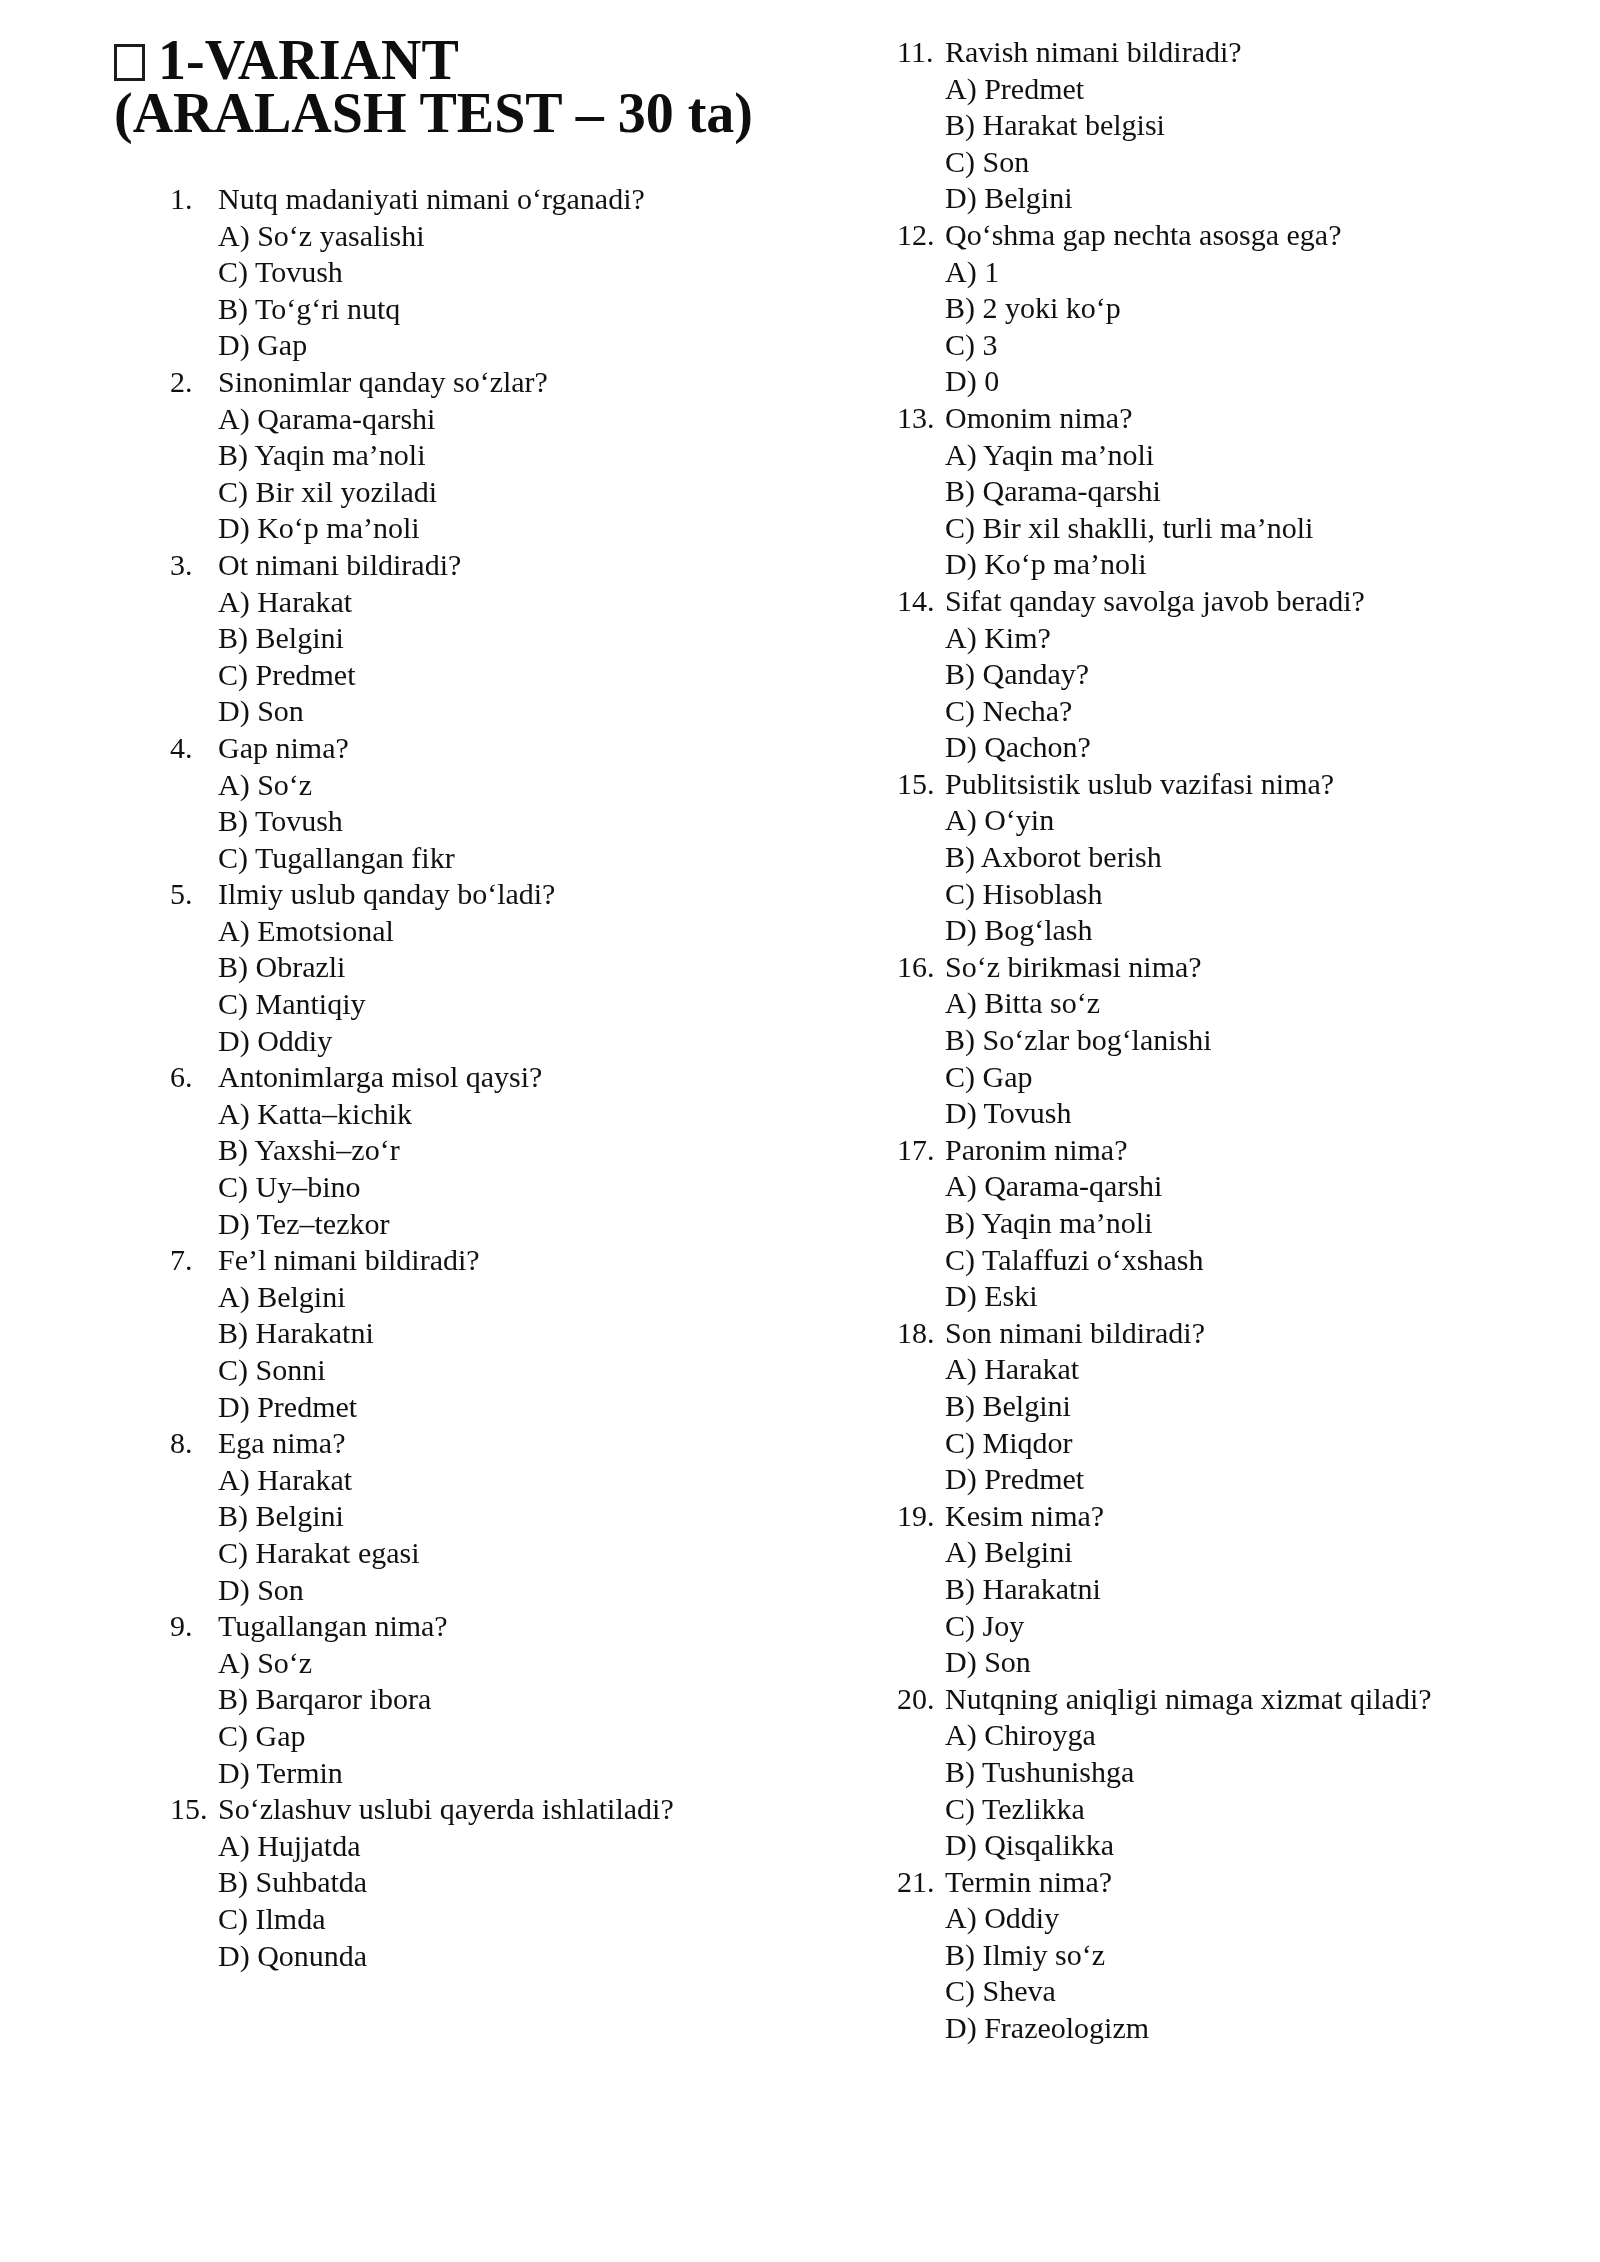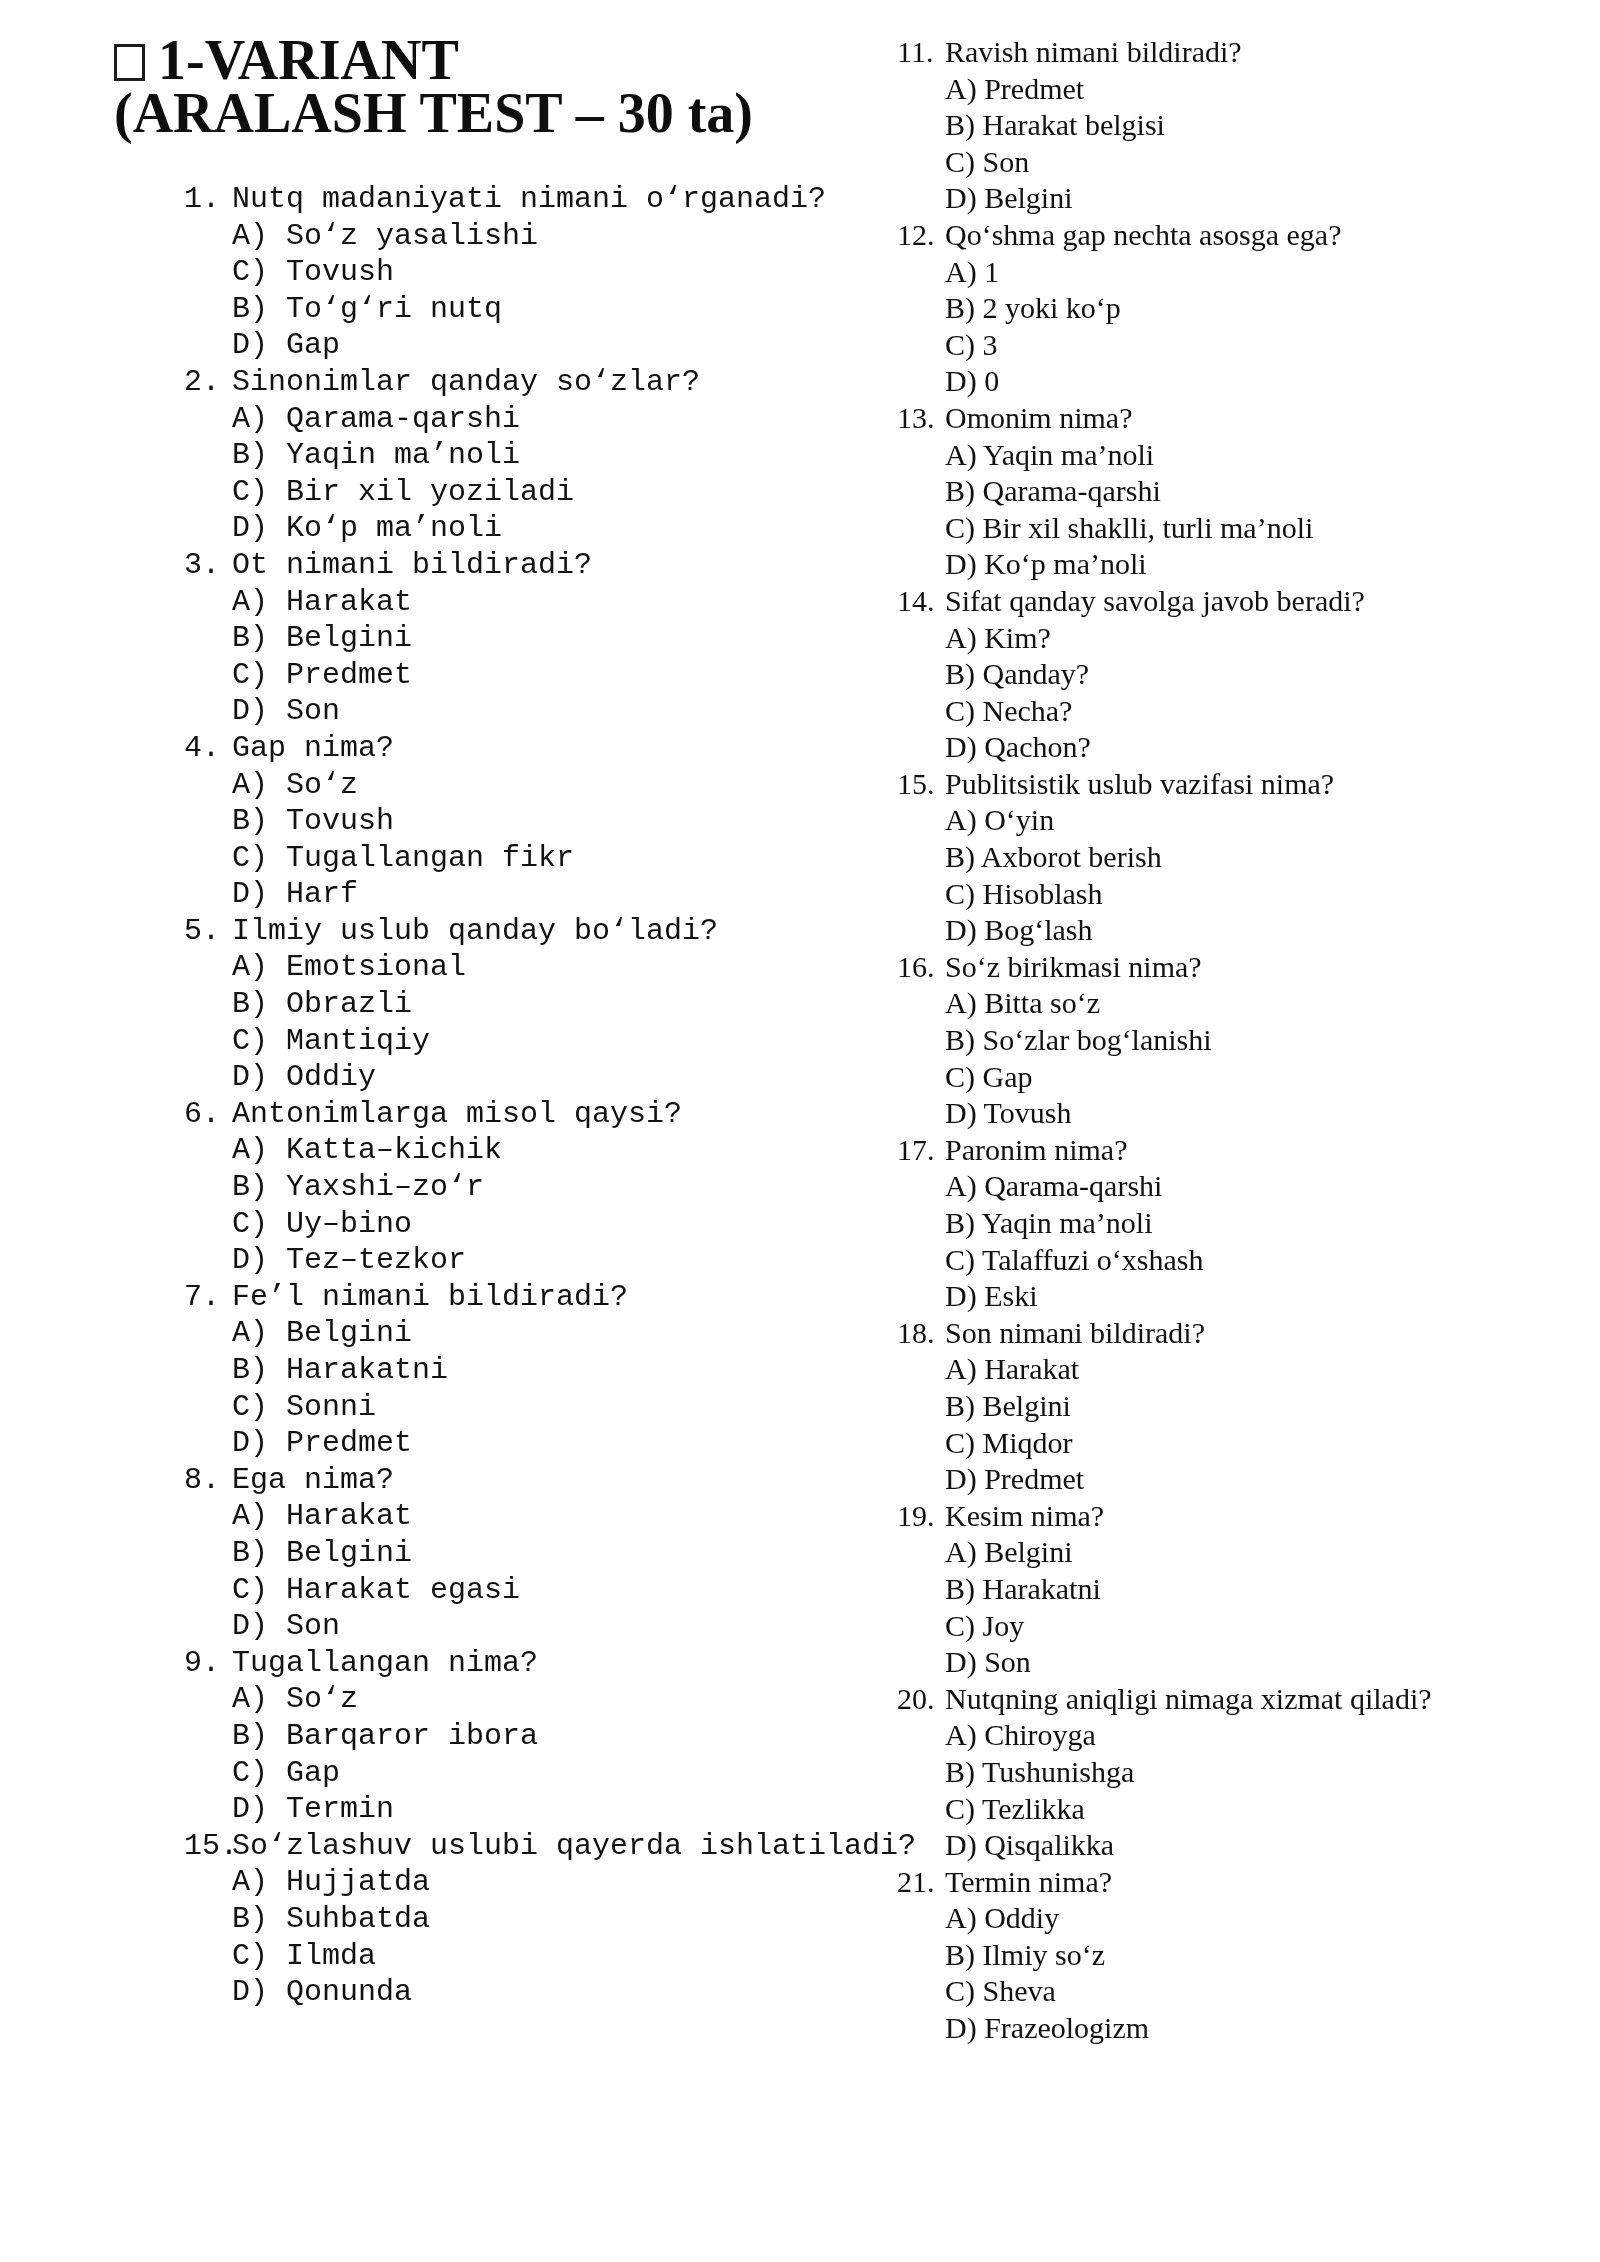--- a/index.html
+++ b/index.html
@@ -30,21 +30,21 @@
     border: 3px solid #1c1c1c;
     margin-right: 13px;
     vertical-align: -2px;
   }
   .qcol {
     position: absolute;
     font-size: 30px;
     line-height: 36.6px;
     color: #111111;
   }
-  .qcol-left  { left: 184px; top: 181px; width: 615px; font-family: Liberation Mono, monospace; }
+  .qcol-left  { left: 170px; top: 181px; width: 615px; }
   .qcol-right { left: 897px; top: 34px;  width: 665px; }
   .qitem { }
   .qhead { white-space: nowrap; }
   .qnum {
     display: inline-block;
     width: 48px;
   }
   .opt { padding-left: 48px; white-space: nowrap; }
 </style>
 </head>
@@ -77,21 +77,20 @@
       <div class="opt">A) Harakat</div>
       <div class="opt">B) Belgini</div>
       <div class="opt">C) Predmet</div>
       <div class="opt">D) Son</div>
     </div>
       <div class="qitem">
       <div class="qhead"><span class="qnum">4.</span><span class="qtext">Gap nima?</span></div>
       <div class="opt">A) So‘z</div>
       <div class="opt">B) Tovush</div>
       <div class="opt">C) Tugallangan fikr</div>
-      <div class="opt">D) Harf</div>
     </div>
       <div class="qitem">
       <div class="qhead"><span class="qnum">5.</span><span class="qtext">Ilmiy uslub qanday bo‘ladi?</span></div>
       <div class="opt">A) Emotsional</div>
       <div class="opt">B) Obrazli</div>
       <div class="opt">C) Mantiqiy</div>
       <div class="opt">D) Oddiy</div>
     </div>
       <div class="qitem">
       <div class="qhead"><span class="qnum">6.</span><span class="qtext">Antonimlarga misol qaysi?</span></div>

